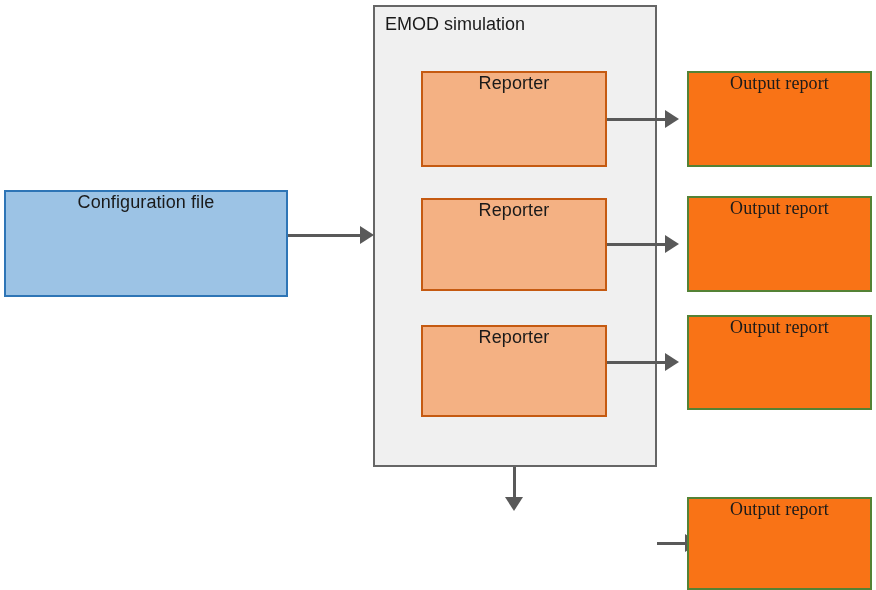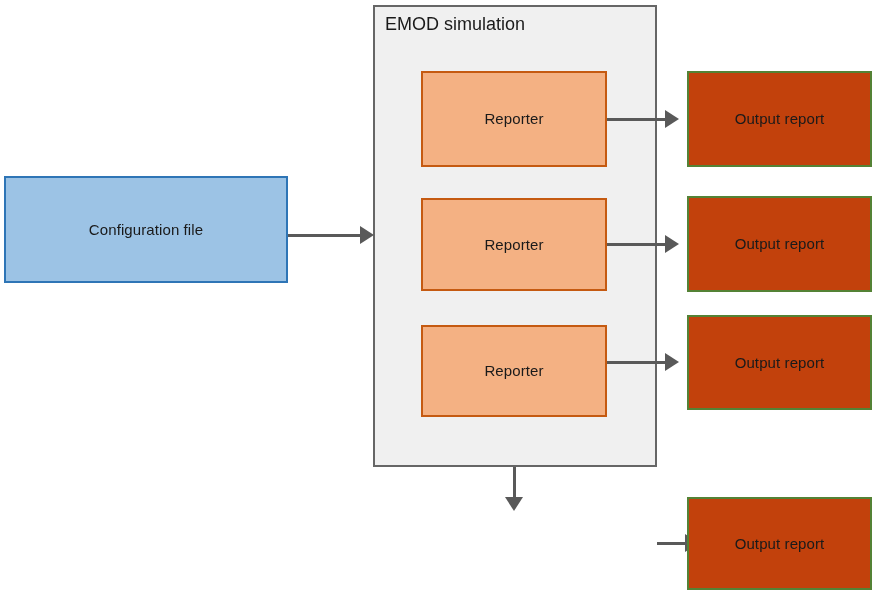--- a/index.html
+++ b/index.html
@@ -14,23 +14,23 @@
     position: relative;
     width: 876px;
     height: 590px;
     background: #ffffff;
     overflow: hidden;
   }
   .node {
     position: absolute;
     box-sizing: border-box;
     display: flex;
-    align-items: center;
+    align-items: flex-start;
     justify-content: center;
-    font-size: 15px;
+    font-size: 18px;
     color: #1a1a1a;
     line-height: 1.2;
     text-align: center;
     letter-spacing: 0.1px;
   }
   .container-box {
     position: absolute;
     box-sizing: border-box;
     background: #f0f0f0;
     border: 2px solid #666666;
@@ -43,22 +43,23 @@
   }
   .box-config {
     background: #9cc3e5;
     border: 2px solid #2e75b6;
   }
   .box-reporter {
     background: #f4b183;
     border: 2px solid #c55a11;
   }
   .box-output {
-    background: #c2410c;
+    background: #f97316;
     border: 2px solid #548235;
+    font-family: Liberation Serif, serif;
   }
   .box-custom {
     background: #ffe699;
     border: 2px solid #bf9000;
   }
   .edge {
     position: absolute;
   }
   .edge-line-h {
     position: absolute;
@@ -88,21 +89,21 @@
   }
 </style>
 </head>
 <body>
 
 <div id="canvas">
 
   <div class="container-box" style="left:373px; top:5px; width:284px; height:462px;"></div>
   <div class="container-title" style="left:385px; top:14px;">EMOD simulation</div>
 
-  <div class="node box-config" style="left:4px; top:176px; width:284px; height:107px;">
+  <div class="node box-config" style="left:4px; top:190px; width:284px; height:107px;">
     <span>Configuration file</span>
   </div>
 
   <div class="edge">
     <div class="edge-line-h" style="left:288px; top:234px; width:76px;"></div>
     <div class="arrowhead-right" style="left:360px; top:226px;"></div>
   </div>
 
   <div class="node box-reporter" style="left:421px; top:71px; width:186px; height:96px;">
     <span>Reporter</span>

